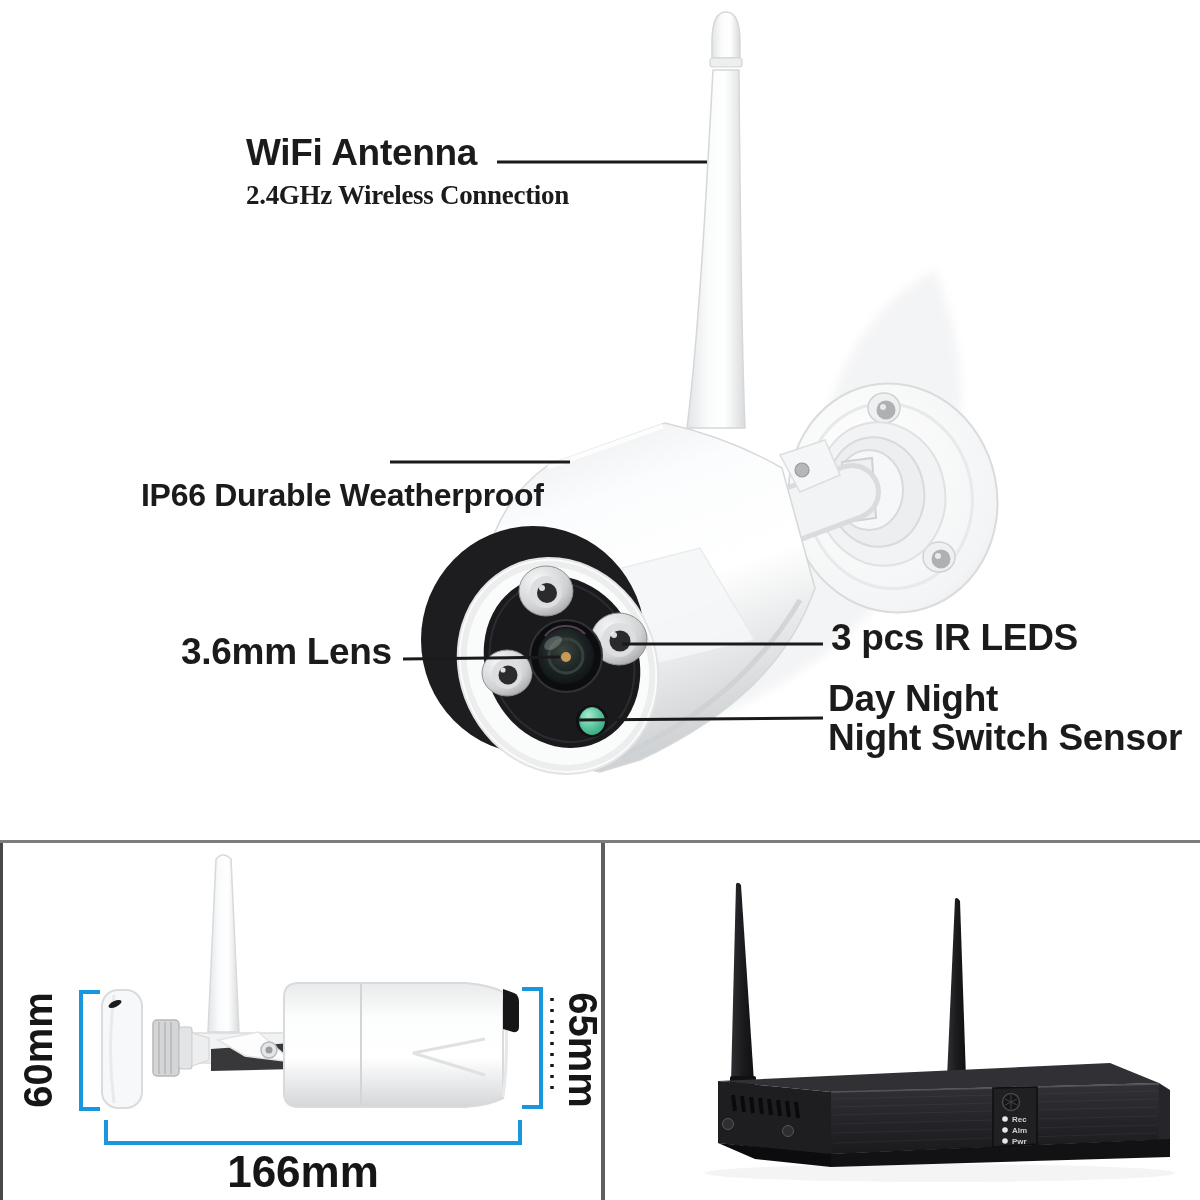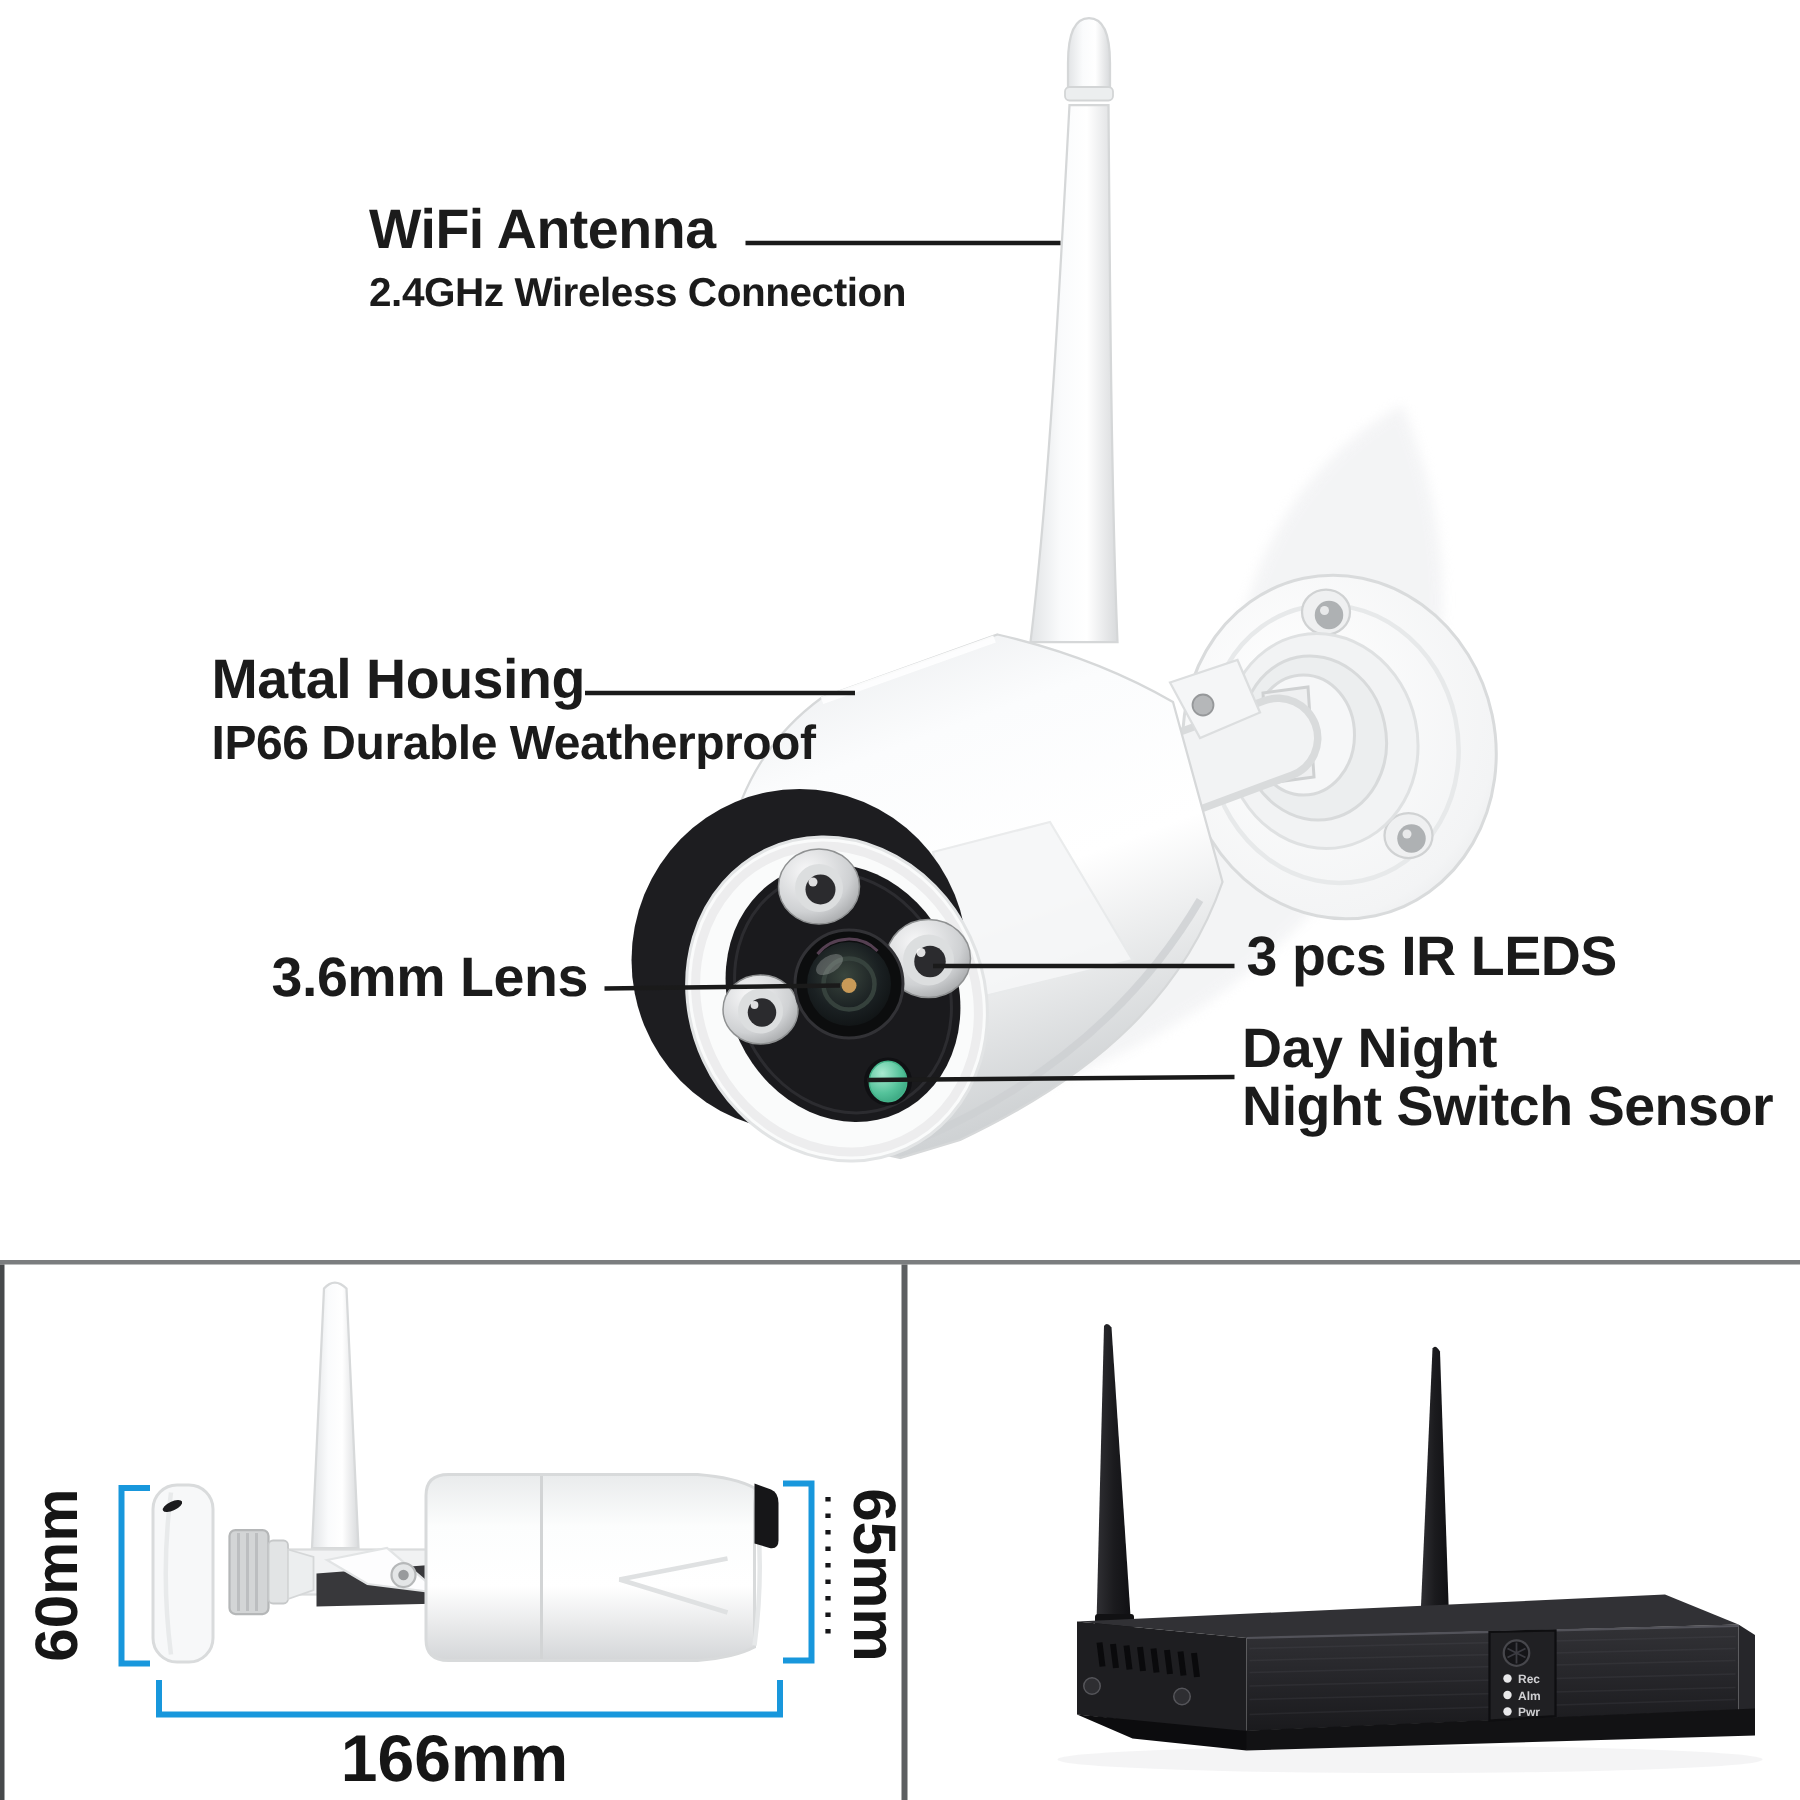--- a/index.html
+++ b/index.html
@@ -147,23 +147,22 @@
     <g stroke-width="3">
       <line x1="497" y1="162" x2="707" y2="162" stroke="#1a1a1a"></line>
       <line x1="390" y1="462" x2="570" y2="462" stroke="#1a1a1a"></line>
       <line x1="403" y1="659" x2="560" y2="657" stroke="#1a1a1a"></line>
       <line x1="622" y1="644" x2="823" y2="644" stroke="#1a1a1a"></line>
       <line x1="578" y1="720" x2="823" y2="718" stroke="#1a1a1a"></line>
     </g>
   </svg>
 
   <div class="callout-label t37" style="left:246px;top:134px;">WiFi Antenna</div>
-  <div class="callout-label t27" style="left:246px;top:181px;">2.4GHz Wireless Connection</div>
-
-  <div class="callout-label t37" style="left:141px;top:434px;">Matal Housing</div>
+  <div class="callout-label t27" style="left:246px;top:181px;font-family:Liberation Serif, serif;">2.4GHz Wireless Connection</div>
+
   <div class="callout-label t26" style="left:141px;top:479px;">IP66 Durable Weatherproof</div>
 
   <div class="callout-label t37" style="left:181px;top:633px;">3.6mm Lens</div>
 
   <div class="callout-label t37" style="left:831px;top:619px;">3 pcs IR LEDS</div>
 
   <div class="callout-label t37" style="left:828px;top:680px;">Day Night</div>
   <div class="callout-label t37" style="left:828px;top:719px;">Night Switch Sensor</div>
 
   <div class="bottom">

